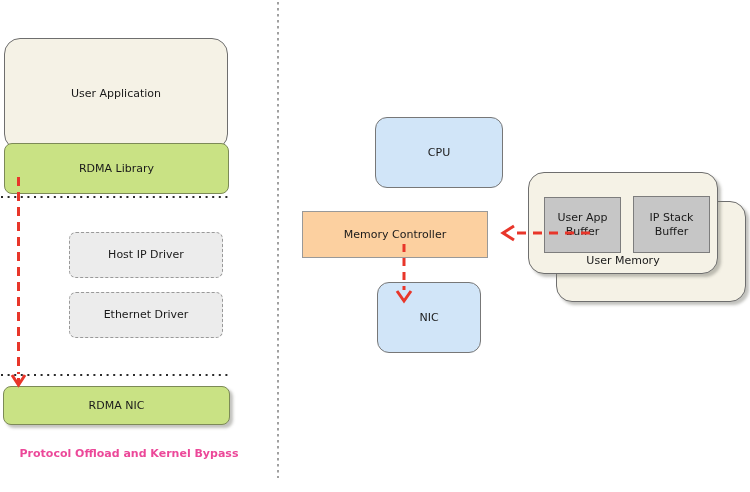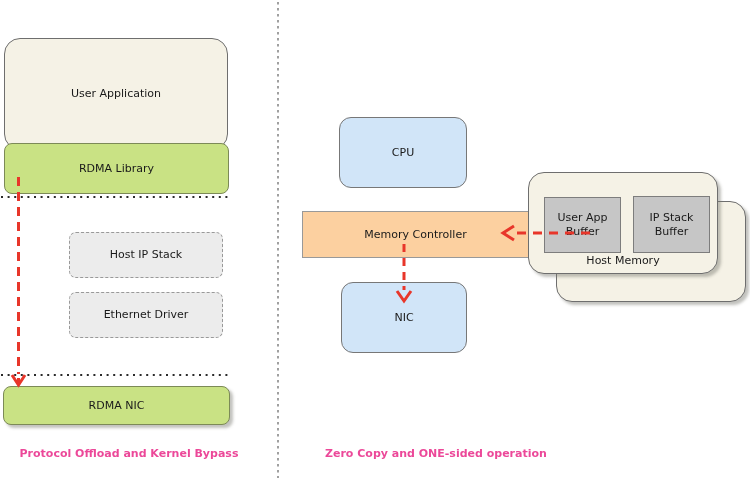--- a/index.html
+++ b/index.html
@@ -30,20 +30,21 @@
     background: var(--cream, #f5f2e6);
     border: 1px solid #6e6e6e;
   }
   .green {
     background: var(--green, #c9e284);
     border: 1px solid #7c8a57;
   }
   .blue {
     background: var(--blue, #d1e5f8);
     border: 1px solid #777777;
+    margin-left: 36px;
   }
   .orange {
     background: var(--orange, #fcd0a0);
     border: 1px solid #999999;
   }
   .dashedbox {
     background: var(--light_gray, #ececec);
     border: 1px dashed #999999;
     border-radius: 7px;
   }
@@ -53,22 +54,22 @@
   }
   .shadow { box-shadow: 3px 3px 3px rgba(120,120,110,0.45); }
 
   #user-application { left: 4px; top: 38px; width: 224px; height: 112px; border-radius: 16px; }
   #rdma-library     { left: 4px; top: 143px; width: 225px; height: 51px; border-radius: 8px; }
   #host-ip-stack    { left: 69px; top: 232px; width: 154px; height: 46px; }
   #ethernet-driver  { left: 69px; top: 292px; width: 154px; height: 46px; }
   #rdma-nic         { left: 3px;  top: 386px; width: 227px; height: 39px; border-radius: 8px; }
 
   #cpu               { left: 339px; top: 117px; width: 128px; height: 71px; border-radius: 12px; }
-  #memory-controller { left: 302px; top: 211px; width: 227px; height: 47px; }
-  #nic               { left: 341px; top: 282px; width: 126px; height: 71px; border-radius: 12px; }
+  #memory-controller { left: 302px; top: 211px; width: 186px; height: 47px; }
+  #nic               { left: 341px; top: 282px; width: 104px; height: 71px; border-radius: 12px; }
 
   #host-memory-back  { left: 556px; top: 201px; width: 190px; height: 101px; border-radius: 16px; }
   #host-memory-front { left: 528px; top: 172px; width: 190px; height: 102px; border-radius: 16px; }
   #user-app-buffer   { left: 15px;  top: 24px; width: 77px; height: 56px; padding: 2px; }
   #ip-stack-buffer   { left: 104px; top: 23px; width: 77px; height: 57px; padding: 6px; }
   #host-memory-label {
     position: absolute; left: 0; right: 0; bottom: 5px;
     text-align: center; font-size: 11px; color: #1a1a1a;
   }
 
@@ -91,43 +92,42 @@
 </style>
 </head>
 <body>
 
 <div id="canvas">
 
   <div id="user-application" class="box cream">User Application</div>
 
   <div id="rdma-library" class="box green">RDMA Library</div>
 
-  <div id="host-ip-stack" class="box dashedbox">Host IP Stack</div>
+  <div id="host-ip-stack" class="box dashedbox">Host IP Driver</div>
 
   <div id="rdma-nic" class="box green shadow">RDMA NIC</div>
 
   <div id="ethernet-driver" class="box dashedbox">Ethernet Driver</div>
 
   <div id="caption-left" class="caption">Protocol Offload and Kernel Bypass</div>
 
   <div id="cpu" class="box blue">CPU</div>
 
   <div id="memory-controller" class="box orange">Memory Controller</div>
 
   <div id="nic" class="box blue">NIC</div>
 
   <div id="host-memory-back" class="box cream shadow"></div>
 
   <div id="host-memory-front" class="box cream shadow">
     <div id="user-app-buffer" class="box graybuf">User App Buffer</div>
     <div id="ip-stack-buffer" class="box graybuf">IP Stack Buffer</div>
-    <div id="host-memory-label">Host Memory</div>
+    <div id="host-memory-label">User Memory</div>
   </div>
 
-  <div id="caption-right" class="caption">Zero Copy and ONE-sided operation</div>
 
   <svg id="overlay" viewBox="0 0 750 492" xmlns="http://www.w3.org/2000/svg">
 
     <line x1="1" y1="197" x2="230" y2="197" stroke="#2b2b2b" stroke-width="2" stroke-dasharray="2 4.6"></line>
 
     <line x1="1" y1="375" x2="230" y2="375" stroke="#2b2b2b" stroke-width="2" stroke-dasharray="2 4.6"></line>
 
     <line x1="278" y1="2" x2="278" y2="478" stroke="#a0a0a0" stroke-width="2" stroke-dasharray="2.5 3.5"></line>
 
     <g stroke="#e8362a" fill="none" stroke-width="3">

